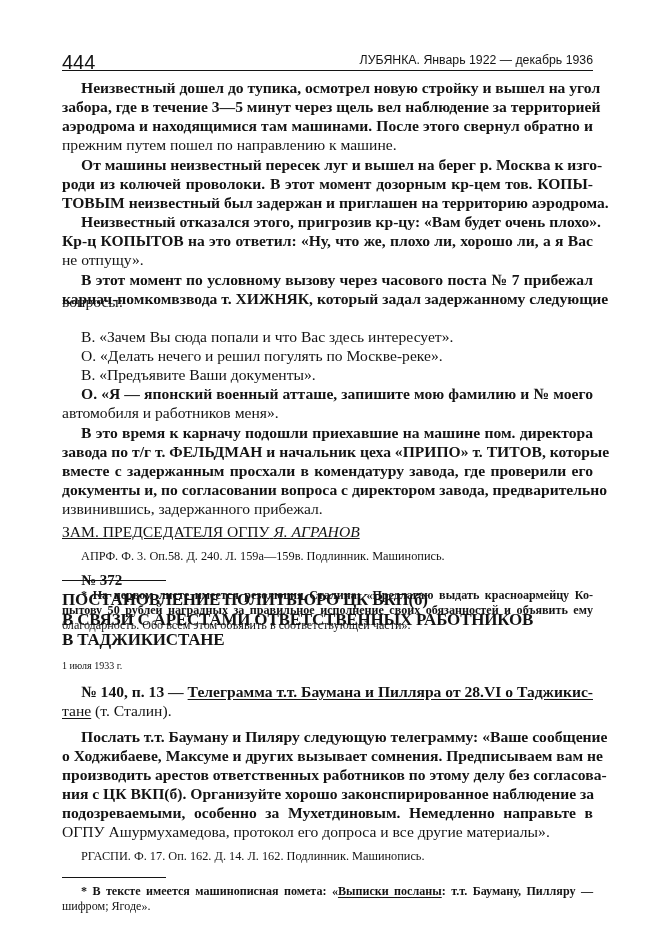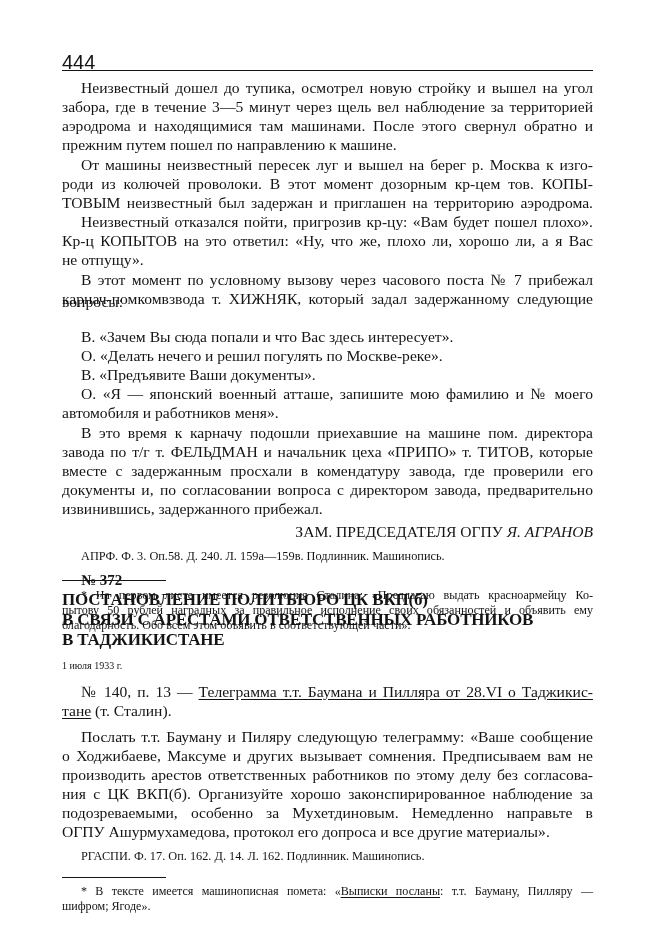--- a/index.html
+++ b/index.html
@@ -15,54 +15,55 @@
     border-bottom: 1.6px solid #141414;
     font-family: "Liberation Sans", "DejaVu Sans", sans-serif;
   }
   .running-head .num { position: absolute; left: 0; top: 1px; font-size: 20px; }
   .running-head .title { position: absolute; right: 0; top: 3px; font-size: 12.3px; }
 
   .line {
     position: absolute; left: 0; width: 531px; white-space: nowrap;
     font-size: 15.6px; line-height: 19px; height: 19px;
   }
-  .just { text-align: justify; text-align-last: justify; }
+  .just { text-align: justify; text-align-last: justify; font-weight: bold; }
   .ind { padding-left: 19px; width: 512px; }
-  .right { text-align: right; }
+  .right { text-align: left; text-decoration: underline; }
 
   .src { font-size: 12.3px; line-height: 16px; height: 16px; padding-left: 19px; width: 512px; }
   .fn  { font-size: 12.1px; line-height: 15px; height: 15px; }
   .fn.ind { padding-left: 19px; width: 512px; }
   .rule { position: absolute; left: 0; width: 104px; border-top: 1.2px solid #141414; }
 
   .docnum { font-weight: bold; font-size: 15px; line-height: 20px; height: 20px; padding-left: 19px; }
   .doctitle { font-weight: bold; font-size: 17px; line-height: 20px; height: 20px; letter-spacing: -0.2px; }
   .date { font-size: 10px; }
   .sig-name { font-style: italic; }
   .u { text-decoration: underline; text-underline-offset: 2px; text-align: right; }
 </style>
 </head>
 <body>
 
 <div class="page">
 
   <div class="running-head">
     <span class="num">444</span>
+    <span class="title">ЛУБЯНКА. Январь 1922 — декабрь 1936</span>
   </div>
 
   <div class="line just ind" style="top:78px">Неизвестный дошел до тупика, осмотрел новую стройку и вышел на угол</div>
   <div class="line just" style="top:97px">забора, где в течение 3—5 минут через щель вел наблюдение за территорией</div>
   <div class="line just" style="top:116px">аэродрома и находящимися там машинами. После этого свернул обратно и</div>
   <div class="line" style="top:135px">прежним путем пошел по направлению к машине.</div>
 
   <div class="line just ind" style="top:155px">От машины неизвестный пересек луг и вышел на берег р. Москва к изго-</div>
   <div class="line just" style="top:174px">роди из колючей проволоки. В этот момент дозорным кр-цем тов. КОПЫ-</div>
   <div class="line just" style="top:193px">ТОВЫМ неизвестный был задержан и приглашен на территорию аэродрома.</div>
 
-  <div class="line just ind" style="top:212px">Неизвестный отказался пойти, пригрозив кр-цу: «Вам будет пошел плохо».</div>
+  <div class="line just ind" style="top:212px">Неизвестный отказался этого, пригрозив кр-цу: «Вам будет очень плохо».</div>
   <div class="line just" style="top:231px">Кр-ц КОПЫТОВ на это ответил: «Ну, что же, плохо ли, хорошо ли, а я Вас</div>
   <div class="line" style="top:250px">не отпущу».</div>
 
   <div class="line just ind" style="top:270px">В этот момент по условному вызову через часового поста № 7 прибежал</div>
   <div class="line just" style="top:289px">карнач-помкомвзвода т. ХИЖНЯК, который задал задержанному следующие</div>
   <div class="line" style="top:292px">вопросы:</div>
 
   <div class="line ind" style="top:327px">В. «Зачем Вы сюда попали и что Вас здесь интересует».</div>
   <div class="line ind" style="top:346px">О. «Делать нечего и решил погулять по Москве-реке».</div>
   <div class="line ind" style="top:365px">В. «Предъявите Ваши документы».</div>

